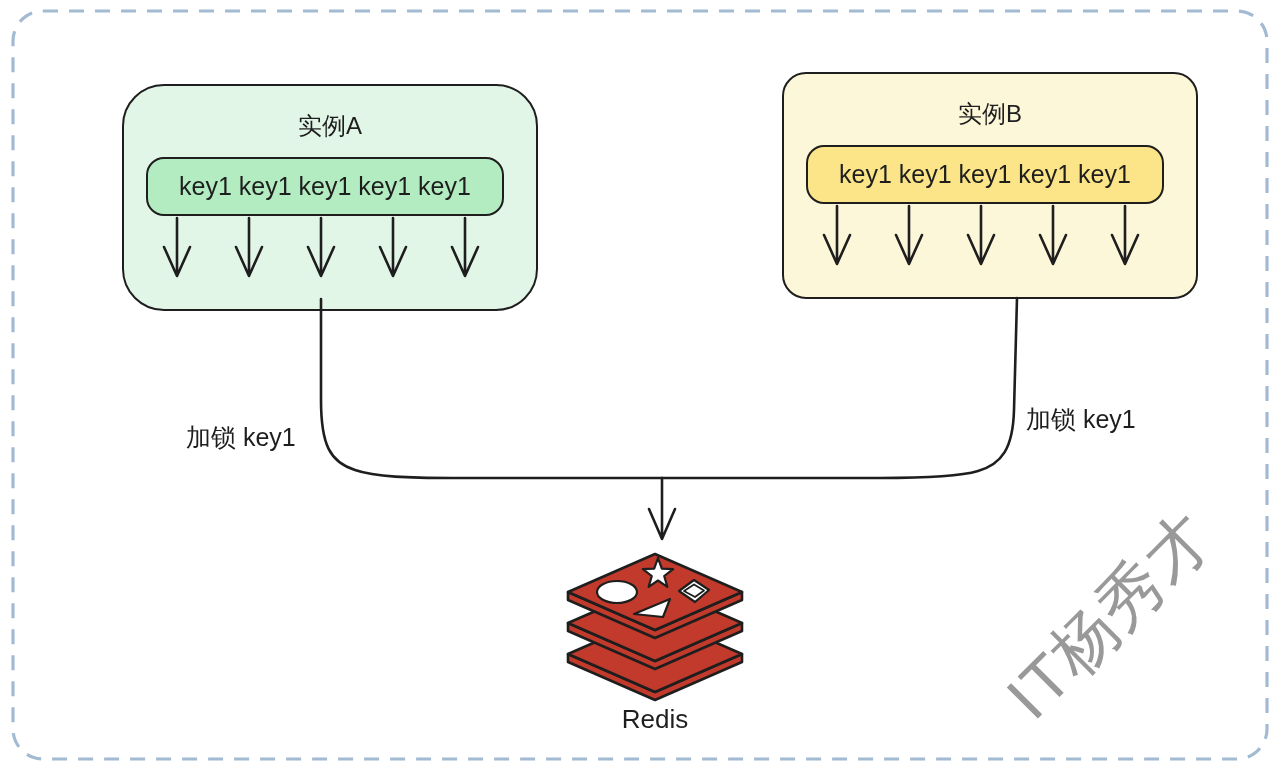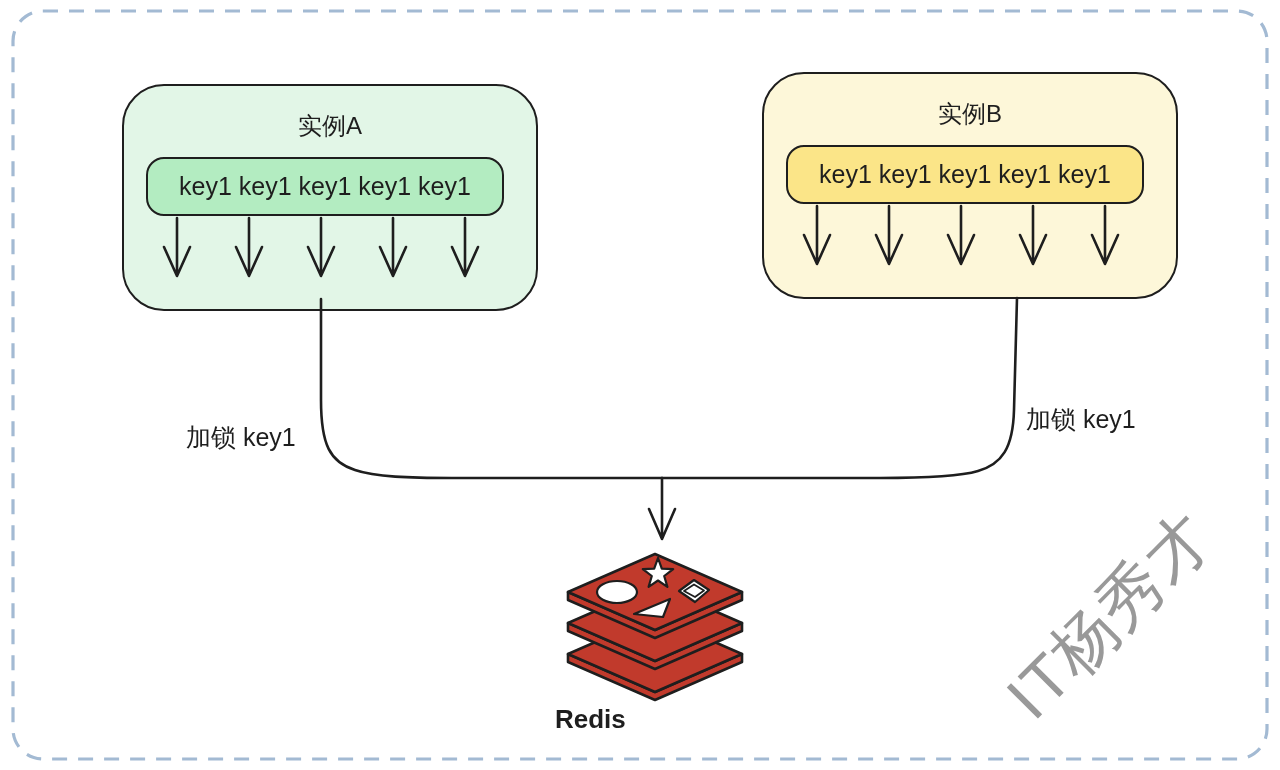--- a/index.html
+++ b/index.html
@@ -15,41 +15,41 @@
   *{margin:0;padding:0;box-sizing:border-box;}
   html,body{background:#ffffff;}
   body{font-family:"Liberation Sans","DejaVu Sans",sans-serif;color:var(--ink);}
   .canvas{position:relative;width:1280px;height:770px;background:#ffffff;overflow:hidden;}
 
   svg.frame{position:absolute;left:0;top:0;pointer-events:none;}
   .frame rect{fill:none;stroke:var(--border-dash);stroke-width:3.2;stroke-dasharray:15 11;}
 
   .instance{position:absolute;width:416px;height:227px;border:2.6px solid var(--ink);border-radius:42px;}
   .instance-a{left:122px;top:71px;background:var(--instance-a-fill);margin-top:13px;}
-  .instance-b{left:762px;top:72px;background:var(--instance-b-fill);}
+  .instance-b{left:782px;top:72px;background:var(--instance-b-fill);border-radius:24px;}
   .instance-title{position:absolute;left:0;top:26px;width:100%;text-align:center;font-size:24px;line-height:28px;}
   .keys{position:absolute;left:22px;top:71px;width:358px;height:59px;border:2.6px solid var(--ink);border-radius:18px;
         display:flex;align-items:center;justify-content:center;font-size:25px;}
   .keys-a{background:var(--instance-a-key-fill);}
   .keys-b{background:var(--instance-b-key-fill);}
   svg.arrows{position:absolute;left:22px;top:130px;}
   .ink-line{fill:none;stroke:var(--ink);stroke-width:2.6;stroke-linecap:round;stroke-linejoin:round;}
 
   svg.connectors{position:absolute;left:0;top:0;pointer-events:none;}
 
   .lock-label{position:absolute;font-size:25px;white-space:nowrap;}
   .lock-left{left:186px;top:421px;}
   .lock-right{left:1026px;top:403px;}
 
   svg.redis-logo{position:absolute;left:558px;top:550px;}
   .red-plate{fill:var(--redis-red);stroke:var(--ink);stroke-width:2.6;stroke-linejoin:round;}
   .white-shape{fill:#ffffff;stroke:var(--ink);stroke-width:2.2;stroke-linejoin:round;}
   .inner-detail{fill:none;stroke:var(--ink);stroke-width:1.8;stroke-linejoin:round;}
 
-  .redis-label{position:absolute;left:555px;top:704px;width:200px;text-align:left;font-size:26px;font-weight:bold;}
+  .redis-label{position:absolute;left:555px;top:704px;width:200px;text-align:center;font-size:26px;}
 
   .watermark{position:absolute;left:1110px;top:616px;transform:translate(-50%,-50%) rotate(-45deg);
              font-size:64px;color:var(--watermark);white-space:nowrap;letter-spacing:2px;}
 </style>
 </head>
 <body>
 
 <div class="canvas">
 
   <svg class="frame" width="1280" height="770">

